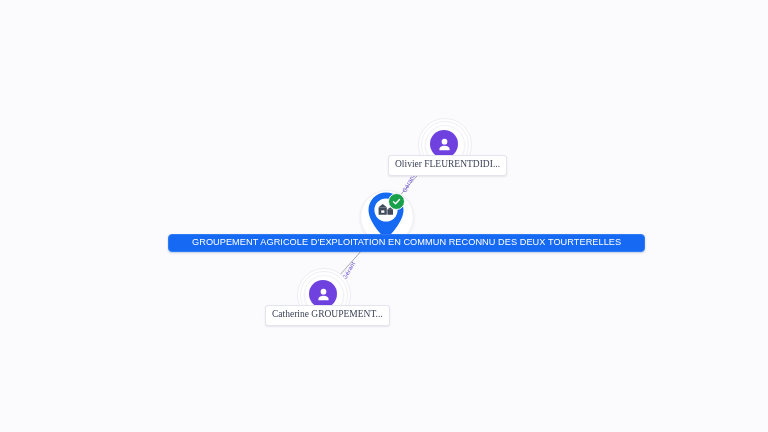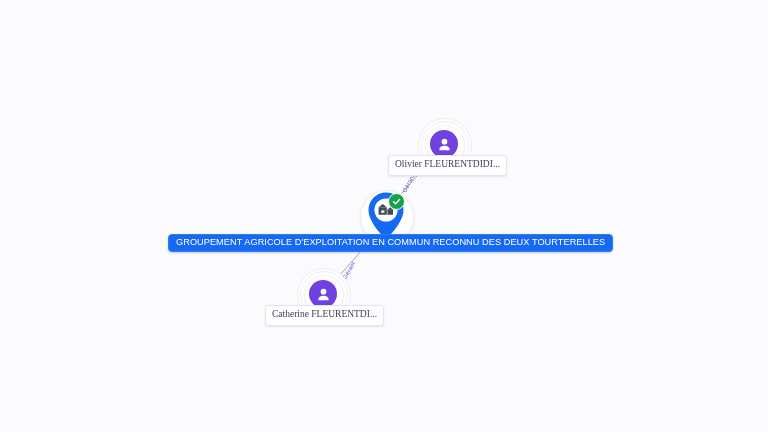--- a/index.html
+++ b/index.html
@@ -154,21 +154,21 @@
     left: 168px;
     top: 234px;
     height: 16px;
     background: #1669f2;
     border: 1px solid #2f7bf5;
     border-radius: 4px;
     color: #ffffff;
     font-size: 9.2px;
     line-height: 14px;
     letter-spacing: 0.05px;
-    padding: 0 7px;
+    padding: 0 23px;
     white-space: nowrap;
     box-shadow: 0 1px 2px rgba(20,60,160,0.25);
   }
 </style>
 </head>
 <body>
 
 <div id="graph-canvas">
 
   <svg id="edge-layer" viewBox="0 0 768 432" xmlns="http://www.w3.org/2000/svg">
@@ -197,21 +197,21 @@
     <div class="person-ring r-outer"></div>
     <div class="person-ring r-mid"></div>
     <div class="person-ring r-inner"></div>
     <div class="person-avatar">
       <svg width="17" height="17" viewBox="0 0 24 24" fill="#ffffff">
         <circle cx="12" cy="8" r="4"></circle>
         <path d="M12 13.6c-4.2 0-7.2 2.3-7.2 4.6V20h14.4v-1.8c0-2.3-3-4.6-7.2-4.6z"></path>
       </svg>
     </div>
   </div>
-  <div class="name-chip" style="left:265px; top:305px;">Catherine FLEURENTDI...</div>
+  <div class="name-chip" style="left:265px; top:305px;">Catherine GROUPEMENT...</div>
 
   <div id="company-node">
     <div class="company-halo"></div>
 
     <svg id="company-pin" viewBox="0 0 40 50" xmlns="http://www.w3.org/2000/svg">
       <path d="M20 1.5C10.3 1.5 2.5 9.3 2.5 19c0 12.2 14.6 26.6 16.2 28.1a1.9 1.9 0 0 0 2.6 0C22.9 45.6 37.5 31.2 37.5 19c0-9.7-7.8-17.5-17.5-17.5z" fill="#1669f2"></path>
       <circle cx="20" cy="19" r="11.6" fill="#ffffff"></circle>
       <g fill="#3f4a5a">
         <rect x="12.6" y="16.4" width="8.2" height="7.4" rx="0.6"></rect>
         <path d="M12.2 16.6 16.7 12.9 21.2 16.6 z"></path>

